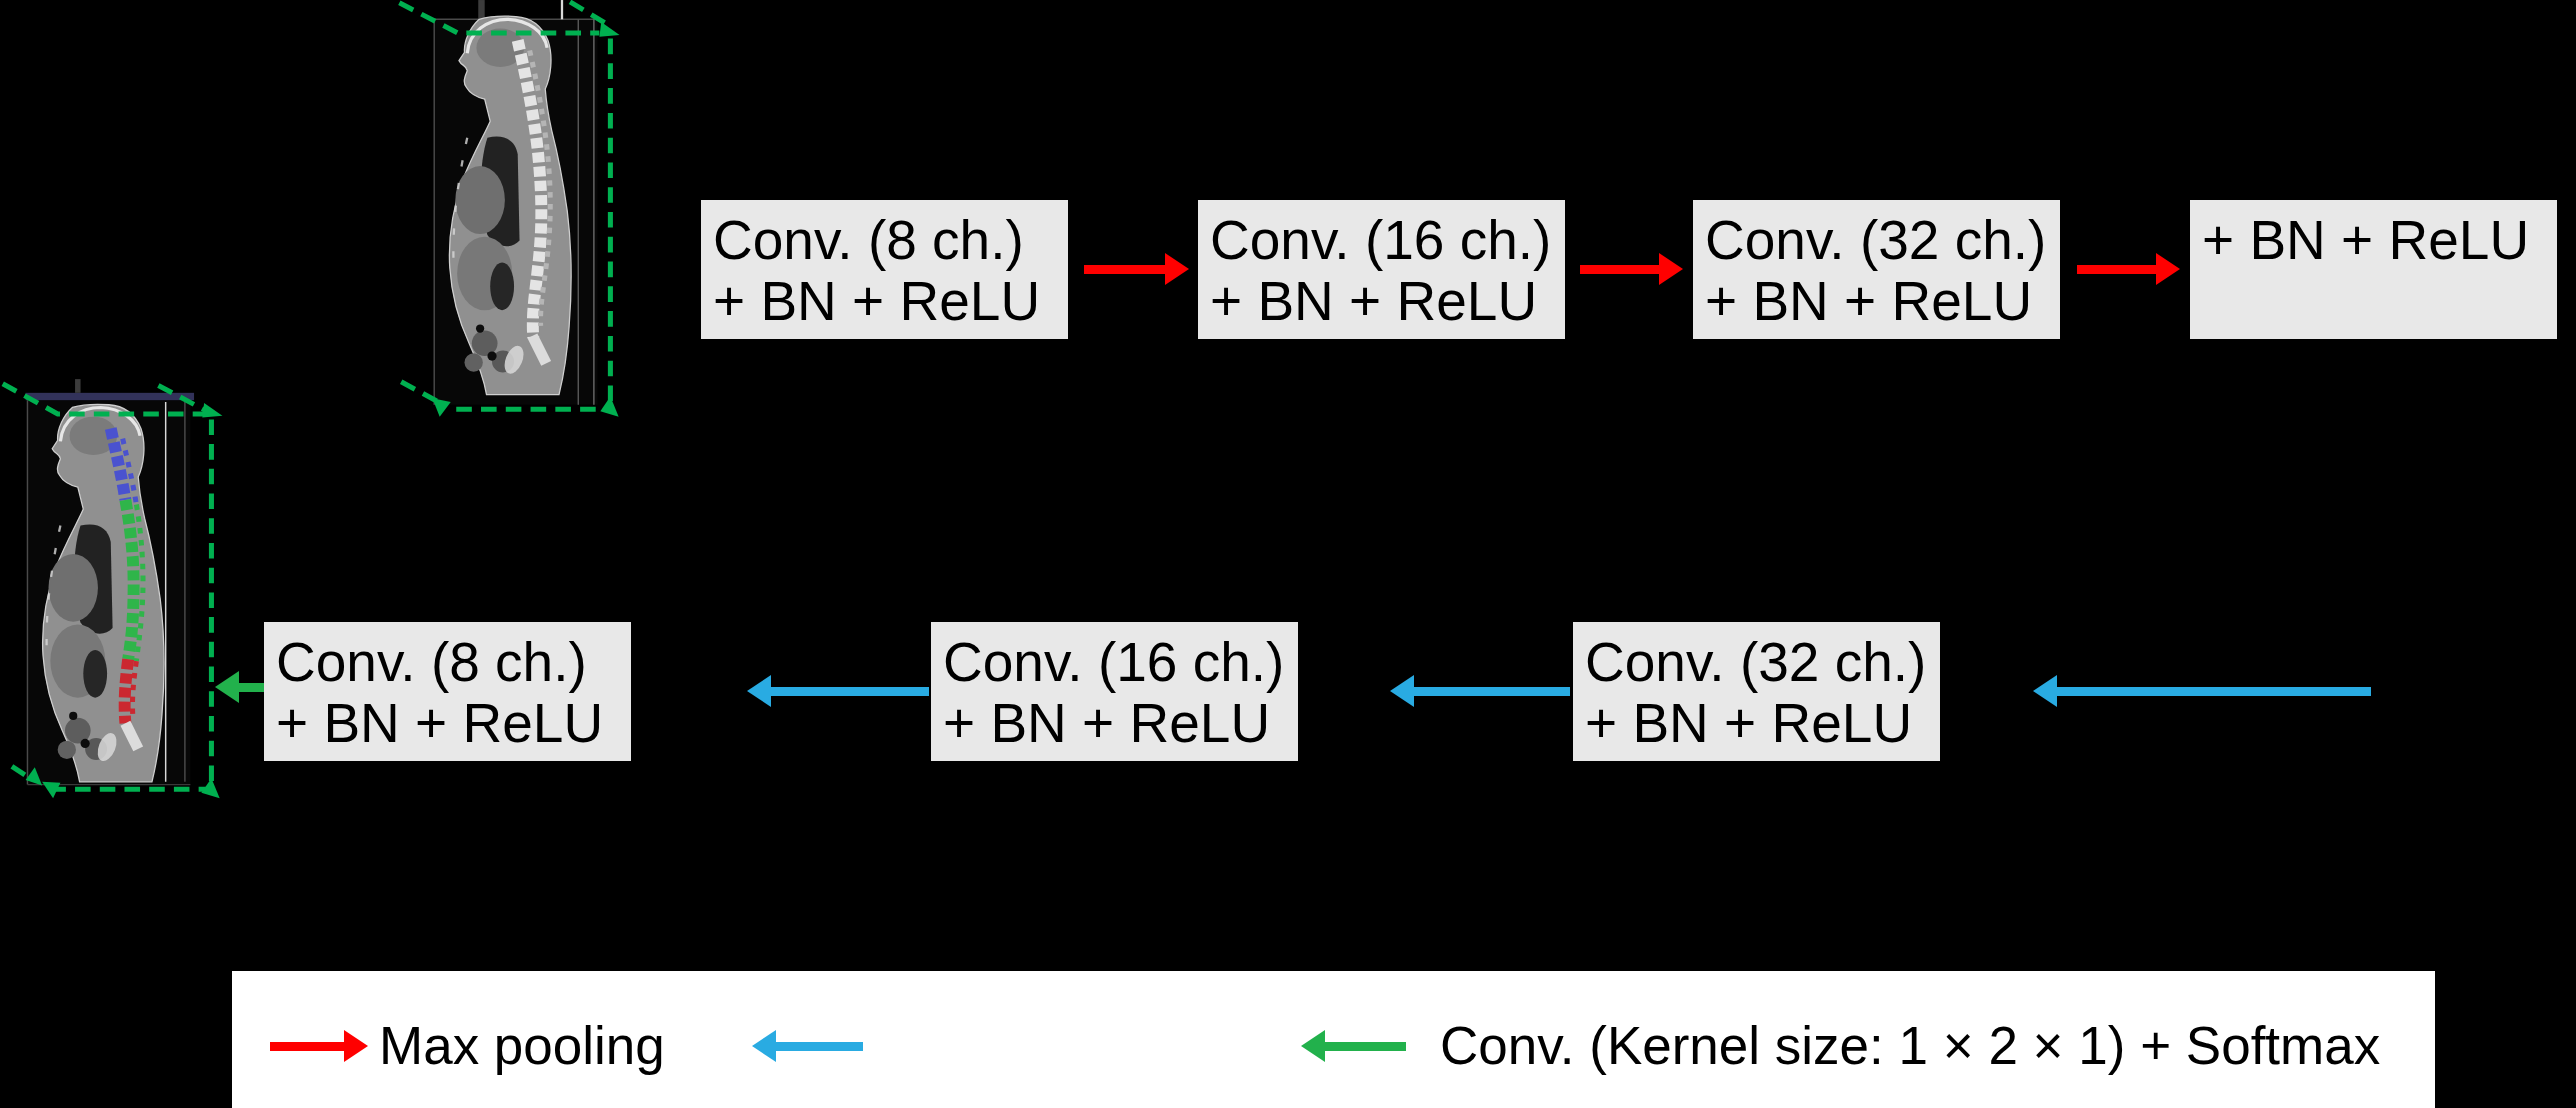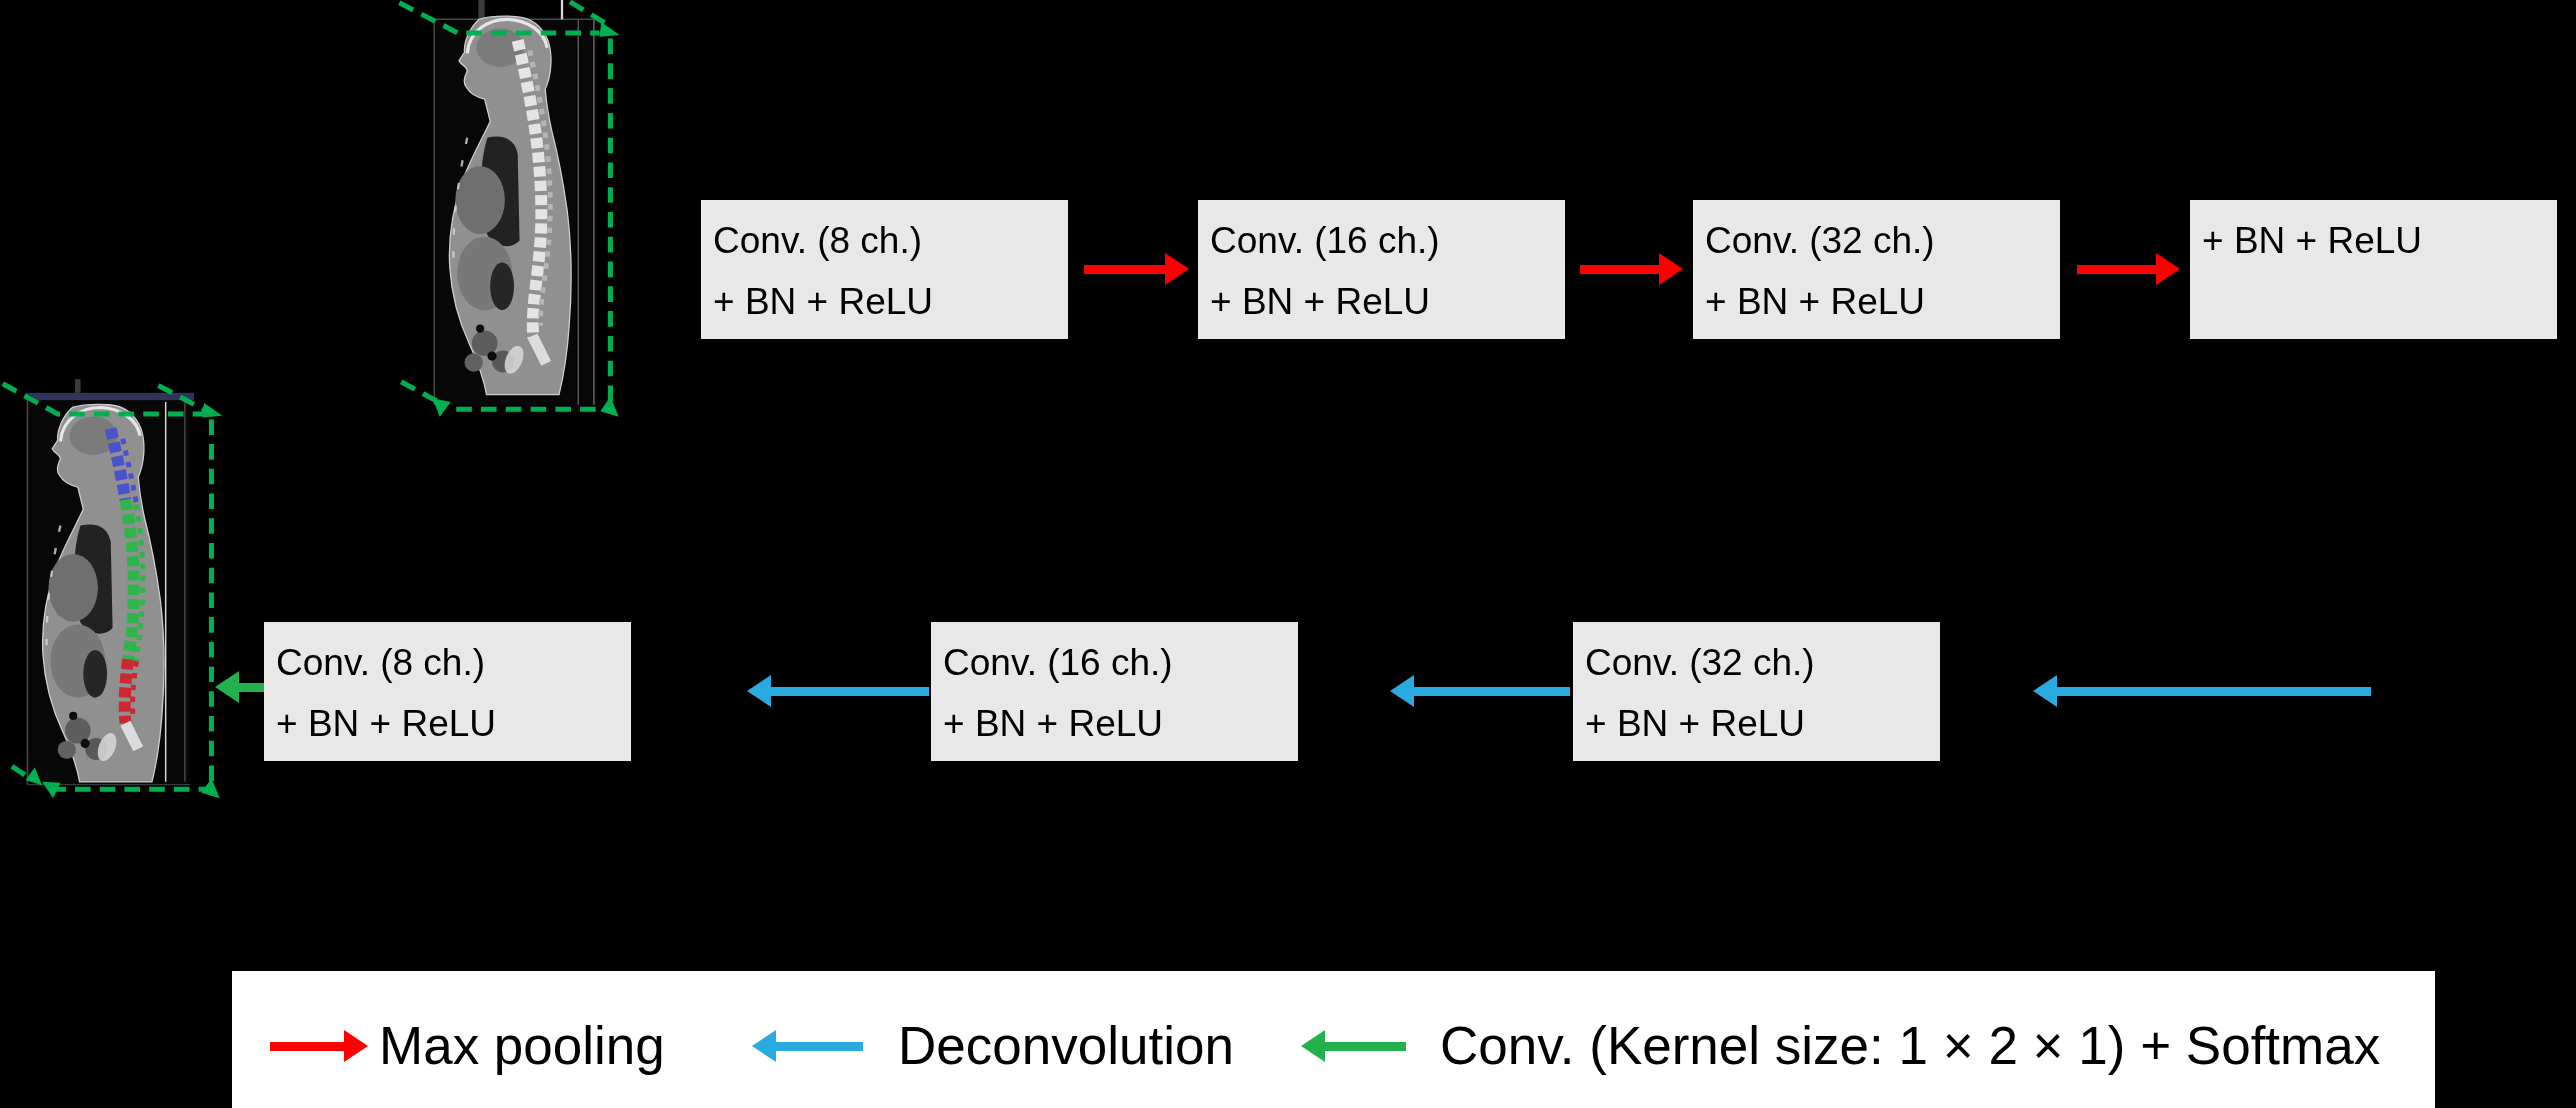--- a/index.html
+++ b/index.html
@@ -7,21 +7,21 @@
     --box-fill:#e8e8e8; --box-text:#000000; --legend-bg:#ffffff; --canvas-bg:#000000;
     --seg-cervical:#4a52cf; --seg-thoracic:#2fb54a; --seg-lumbar:#cb2830; --navy-bar:#32325a;
   }
   html,body{margin:0;padding:0;background:var(--canvas-bg);}
   body{width:2576px;height:1108px;overflow:hidden;font-family:"Liberation Sans",sans-serif;}
   .canvas{position:relative;width:2576px;height:1108px;background:var(--canvas-bg);}
 
   
   .nnbox{
     position:absolute;width:367px;height:139px;background:var(--box-fill);
-    color:var(--box-text);font-size:37px;line-height:61px;
+    color:var(--box-text);font-size:55px;line-height:61px;
     padding:10px 0 8px 12px;box-sizing:border-box;white-space:nowrap;
   }
 
   
   .arrow{position:absolute;height:33px;}
   .arrow .shaft{position:absolute;top:12px;height:9.2px;background:var(--ac);}
   .arrow.dir-right .shaft{left:0;right:20px;}
   .arrow.dir-right::after{
     content:"";position:absolute;right:0;top:0;width:0;height:0;
     border-top:16.5px solid transparent;border-bottom:16.5px solid transparent;
@@ -225,21 +225,20 @@
 
   <div class="legend">
     <div class="arrow red dir-right" style="left:38px;top:59px;width:98px">
         <div class="shaft"></div>
       </div>
     <span class="lbl" style="left:147px">Max pooling</span>
 
     <div class="arrow blue dir-left" style="left:520px;top:59px;width:111px">
         <div class="shaft"></div>
       </div>
-    <span class="lbl" style="left:666px">Deconvolution</span>
 
     <div class="arrow green dir-left" style="left:1069px;top:59px;width:105px">
         <div class="shaft"></div>
       </div>
     <span class="lbl" style="left:1208px">Conv. (Kernel size: 1 × 2 × 1) + Softmax</span>
   </div>
 
 </div>
 
 

